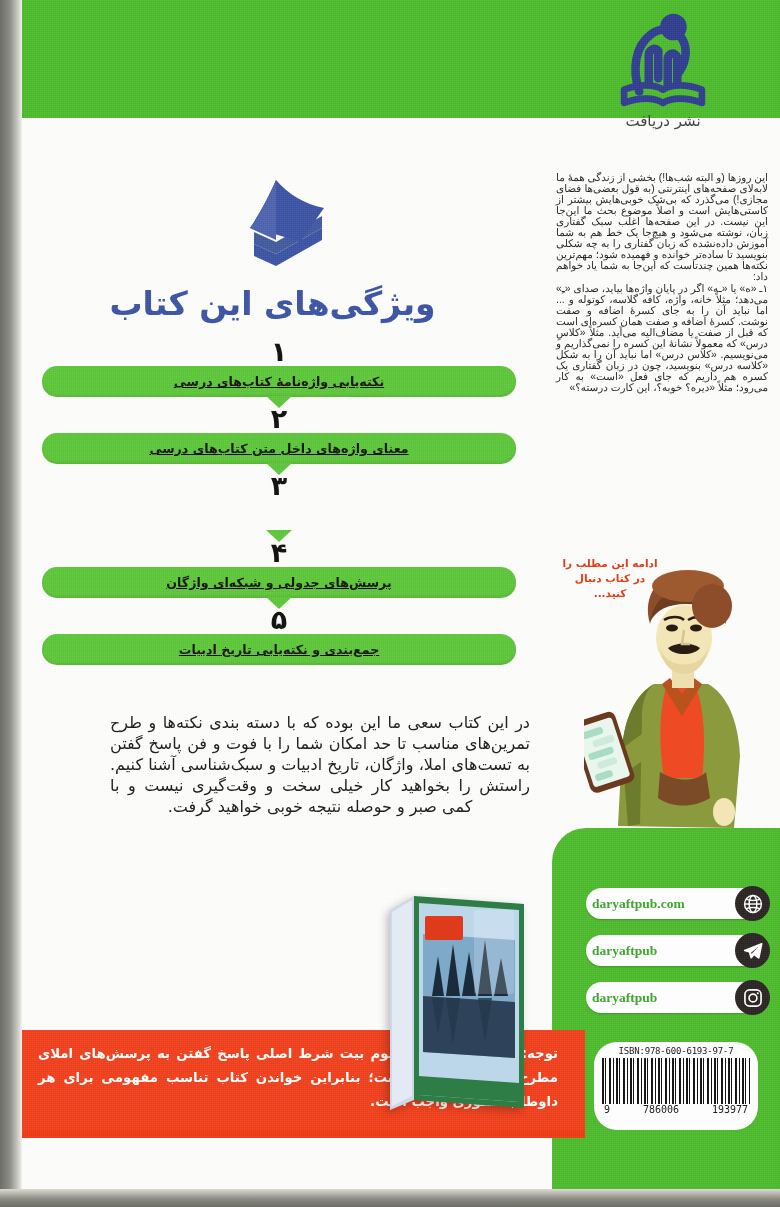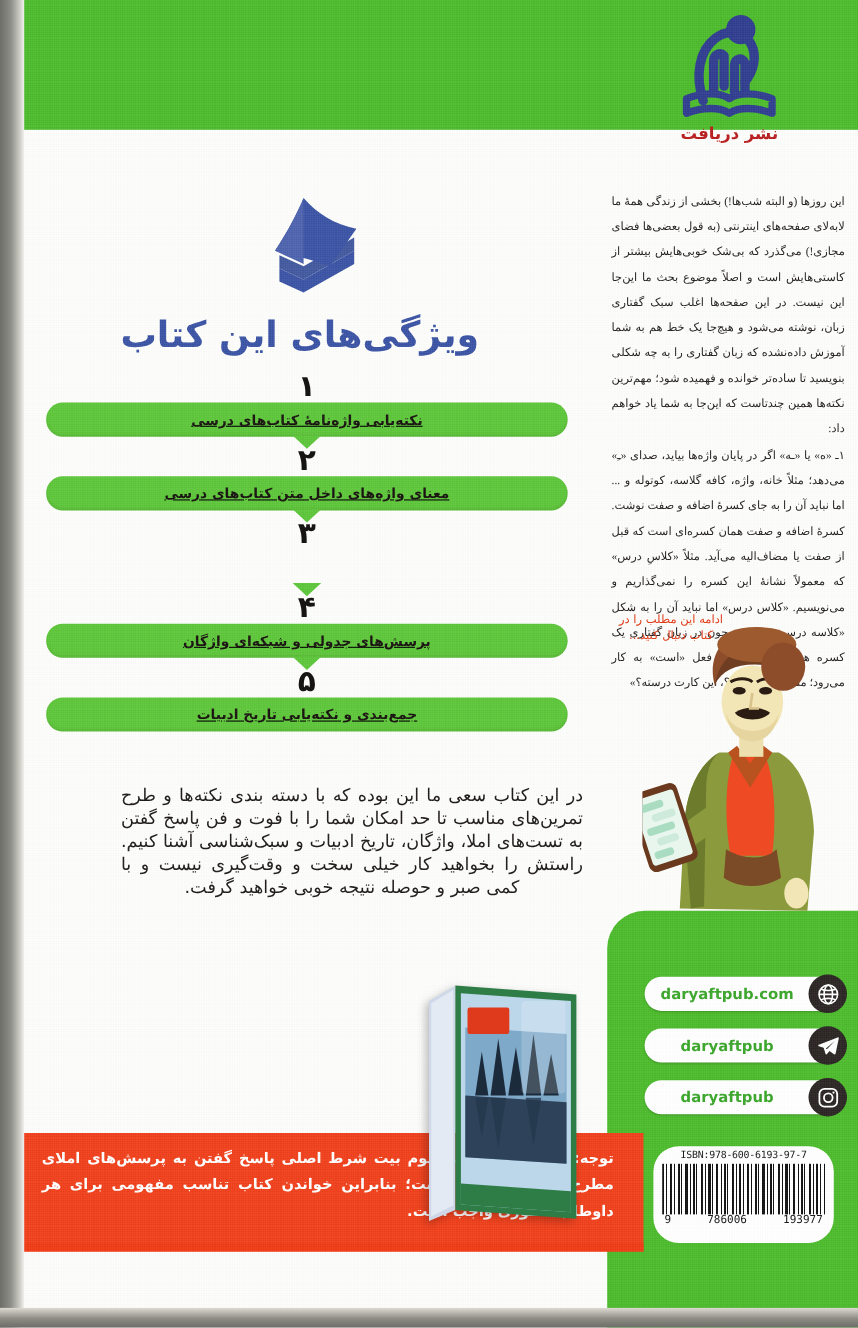--- a/index.html
+++ b/index.html
@@ -66,48 +66,48 @@
   
   .logo-wrap {
     position: absolute;
     right: 52px; top: 8px;
     width: 130px; height: 150px;
     text-align: center;
   }
   .logo-mark { width: 108px; height: 112px; margin: 0 auto; display:block; }
   .logo-text {
     margin-top: -8px;
-    color: #b91c1c;
+    color: #404040;
     font-size: 15px;
-    font-weight: bold;
+    font-weight: normal;
     letter-spacing: 1px;
   }
 
   
   .article {
     position: absolute;
     right: 12px; top: 172px;
     width: 212px;
     color: #201d1c;
     font-size: 10.4px;
-    line-height: 23px;
+    line-height: 11px;
     text-align: justify;
     text-align-last: right;
     direction: rtl;
-    font-family: Liberation Serif, serif;
+    font-family: Liberation Sans, sans-serif;
   }
   .article p { margin: 0 0 1px 0; }
 
   .followup {
     position: absolute;
     right: 118px; top: 556px;
     width: 104px;
     color: #e23b17;
     font-size: 10.5px;
-    font-weight: normal;
+    font-weight: bold;
     line-height: 15px;
     text-align: center;
     direction: rtl;
     z-index: 6;
   }
 
   
   .illus {
     position: absolute;
     right: 0; top: 566px;
@@ -212,26 +212,26 @@
     background: #ffffff;
     border-radius: 16px;
     display: flex;
     align-items: center;
     padding-right: 38px;
     box-sizing: border-box;
     box-shadow: 0 1px 2px rgba(0,0,0,.2);
   }
   .pill span.handle {
     flex: 1;
-    text-align: center;
     color: #3aa62a;
     font-size: 13.5px;
     font-weight: bold;
     direction: ltr;
     padding-left: 6px;
+    font-family: Liberation Serif, serif;
   }
   .pill .badge {
     position: absolute;
     right: -2px; top: -2px;
     width: 35px; height: 35px;
     border-radius: 50%;
     background: #2a2522;
     display: flex;
     align-items: center;
     justify-content: center;

